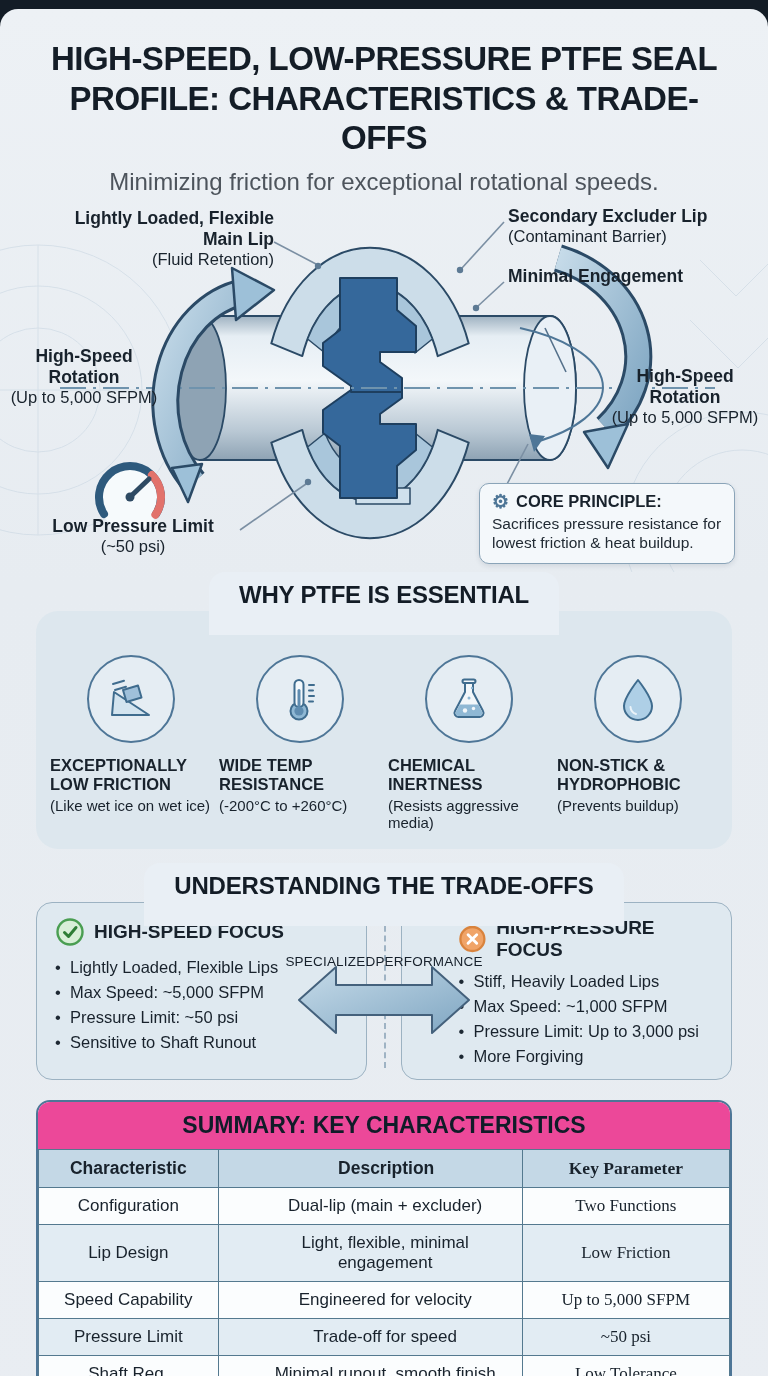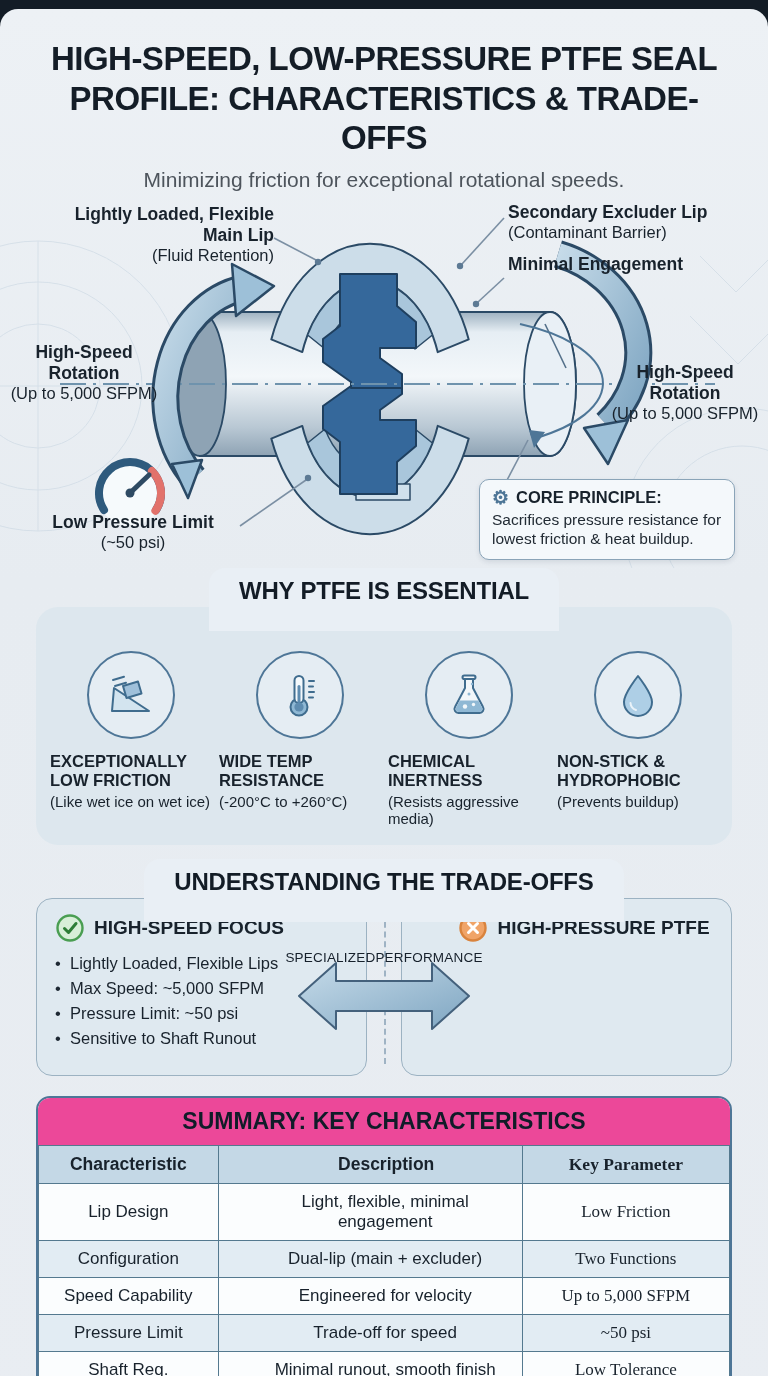--- a/index.html
+++ b/index.html
@@ -14,29 +14,29 @@
     border-radius:18px 18px 14px 14px;
     background:linear-gradient(180deg,#edf1f5 0%, #e7ecf1 40%, #e9edf2 100%);
     overflow:hidden; position:relative; padding-bottom:10px;
   }
   
   .hdr { padding-top:30px; text-align:center; position:relative; z-index:2; }
   .hdr h1 {
     font-size:33px; line-height:1.2; letter-spacing:-.5px; font-weight:bold;
     color:#141d27; max-width:700px; margin:0 auto;
   }
-  .hdr .sub { margin-top:10px; font-size:21px; color:#4d545c; }
+  .hdr .sub { margin-top:10px; font-size:24px; color:#4d545c; }
   
   .diagram { position:relative; height:372px; margin-top:4px; }
   .diagram svg.scene { position:absolute; inset:0; }
   .dlabel { position:absolute; font-size:16.5px; line-height:1.2; color:#18222c; z-index:3; }
   .dlabel .b { font-weight:bold; font-size:17.5px; }
   .lbl-mainlip  { left:56px;  top:8px;   width:218px; text-align:right; }
   .lbl-excluder { left:508px; top:6px;   width:235px; }
-  .lbl-engage   { left:508px; top:58px;  width:235px; }
+  .lbl-engage   { left:508px; top:66px;  width:235px; }
   .lbl-rotl     { left:10px;  top:146px; width:148px; text-align:center; }
   .lbl-rotr     { left:610px; top:166px; width:150px; text-align:center; }
   .lbl-press    { left:28px;  top:316px; width:210px; text-align:center; }
   .core-box {
     position:absolute; left:479px; top:283px; width:256px; z-index:3;
     background:#f4f8fb; border:1.5px solid #8aa4b8; border-radius:10px;
     padding:8px 12px 10px; box-shadow:0 2px 5px rgba(40,60,80,.12);
   }
   .core-box .trow { display:flex; align-items:center; gap:7px; font-weight:bold; font-size:16.5px; }
   .core-box .gear { color:#4e7697; font-size:19px; line-height:1; }
@@ -316,22 +316,28 @@
           <li>Pressure Limit: ~50 psi</li>
           <li>Sensitive to Shaft Runout</li>
         </ul>
       </div>
       <div class="tbox right">
         <div class="hd">
           <svg width="30" height="30" viewBox="0 0 30 30">
             <circle cx="15" cy="15" r="12.5" fill="#f0a468" stroke="#d9833d" stroke-width="2.4"></circle>
             <path d="M10.5,10.5 L19.5,19.5 M19.5,10.5 L10.5,19.5" stroke="#ffffff" stroke-width="3" stroke-linecap="round"></path>
           </svg>
-          <span>HIGH-PRESSURE PTFE</span>
-        </div>
+          <span>HIGH-PRESSURE FOCUS</span>
+        </div>
+        <ul>
+          <li>Stiff, Heavily Loaded Lips</li>
+          <li>Max Speed: ~1,000 SFPM</li>
+          <li>Pressure Limit: Up to 3,000 psi</li>
+          <li>More Forgiving</li>
+        </ul>
       </div>
       <div class="sp-arrow">
         <svg width="176" height="92" viewBox="0 0 176 92">
           <polygon points="3,46 40,13 40,31 136,31 136,13 173,46 136,79 136,61 40,61 40,79" fill="url(#arrGrad)" stroke="#44617c" stroke-width="2" stroke-linejoin="round"></polygon>
         </svg>
         <div class="txt">
           <div>SPECIALIZED</div>
           <div>PERFORMANCE</div>
         </div>
       </div>
@@ -343,30 +349,30 @@
     <table>
       <thead>
         <tr>
           <th>Characteristic</th>
           <th>Description</th>
           <th>Key Parameter</th>
         </tr>
       </thead>
       <tbody>
         <tr>
+          <td>Configuration</td>
+            <td>Dual-lip (main + excluder)</td>
+            <td>Two Functions</td>
+        </tr>
+        <tr>
           <td>Lip Design</td>
             <td>Light, flexible, minimal engagement</td>
             <td>Low Friction</td>
         </tr>
         <tr>
-          <td>Configuration</td>
-            <td>Dual-lip (main + excluder)</td>
-            <td>Two Functions</td>
-        </tr>
-        <tr>
           <td>Speed Capability</td>
             <td>Engineered for velocity</td>
             <td>Up to 5,000 SFPM</td>
         </tr>
         <tr>
           <td>Pressure Limit</td>
             <td>Trade-off for speed</td>
             <td>~50 psi</td>
         </tr>
         <tr>

